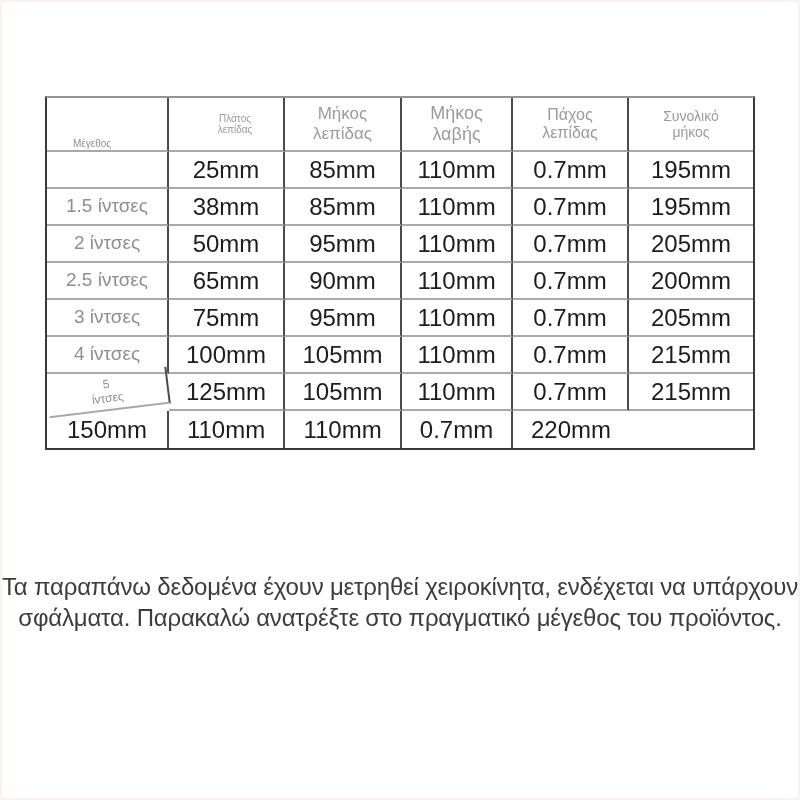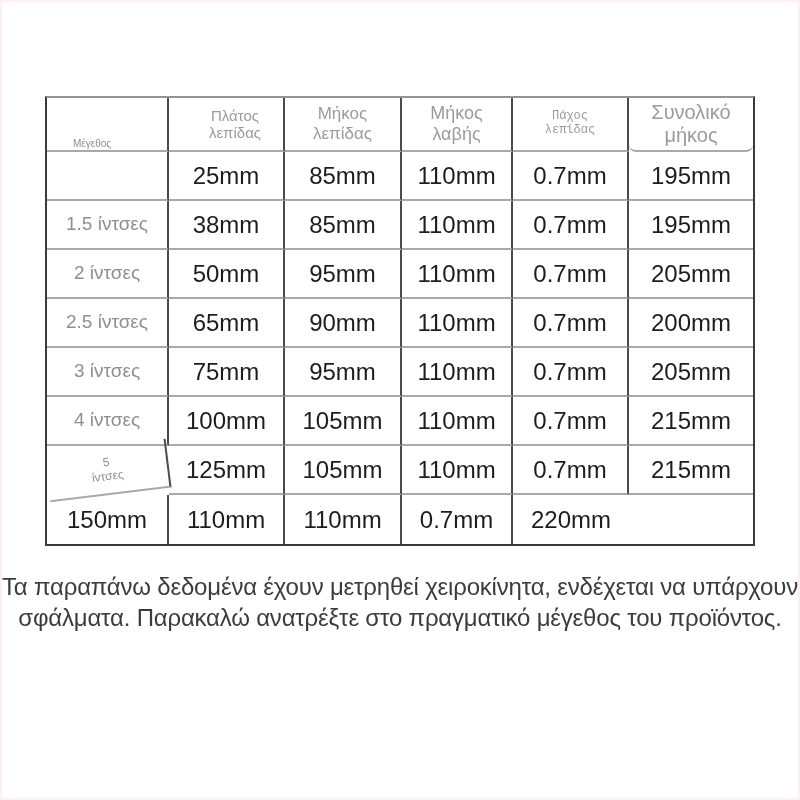--- a/index.html
+++ b/index.html
@@ -32,46 +32,46 @@
     top: 96px;
     width: 710px;
     box-sizing: border-box;
     border: 2px solid #3b3b3b;
     border-top-color: #949494;
     background: #ffffff;
   }
   .row {
     display: grid;
     grid-template-columns: 122px 116px 117px 111px 116px 124px;
-    height: 49px;
+    height: 37px;
   }
   .row.header { height: 54px; }
   .cell {
     box-sizing: border-box;
     border-right: 2px solid #4b4b4b;
     border-bottom: 2px solid #a9a9a9;
     display: flex;
     align-items: center;
     justify-content: center;
     text-align: center;
     overflow: hidden;
   }
   .cell:last-child { border-right: none; }
   .row:last-child .cell { border-bottom: none; }
 
   .head {
     color: #9b9b9b;
     white-space: pre-line;
     line-height: 1.15;
   }
-  .h-a { font-size: 15px; padding-left: 18px; }
+  .h-a { font-size: 10px; padding-left: 18px; }
   .h-b { font-size: 17px; }
   .h-c { font-size: 18px; }
-  .h-d { font-size: 12px; font-family: Liberation Mono, monospace; }
-  .h-e { font-size: 20px; border-radius: 7px; }
+  .h-d { font-size: 16px; }
+  .h-e { font-size: 14px; }
 
   .corner { position: relative; }
   .corner-label {
     position: absolute;
     left: 26px;
     bottom: 1px;
     font-size: 10px;
     color: #8f8f8f;
   }
 

